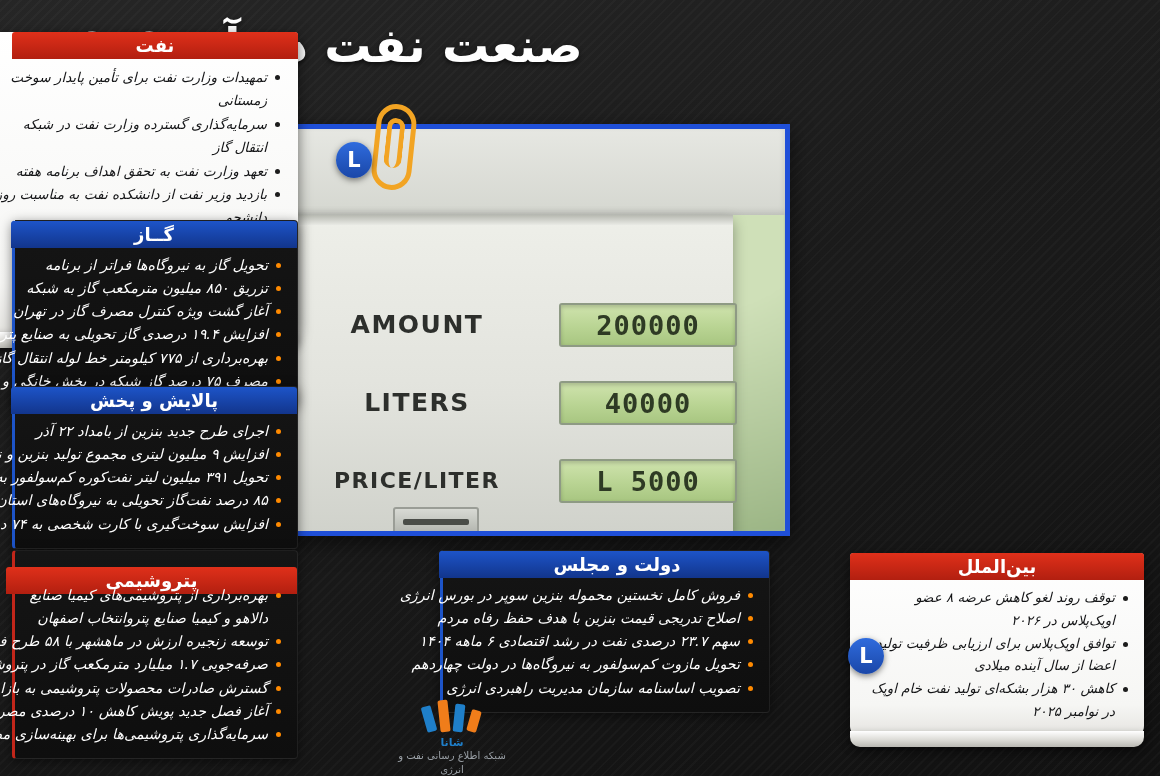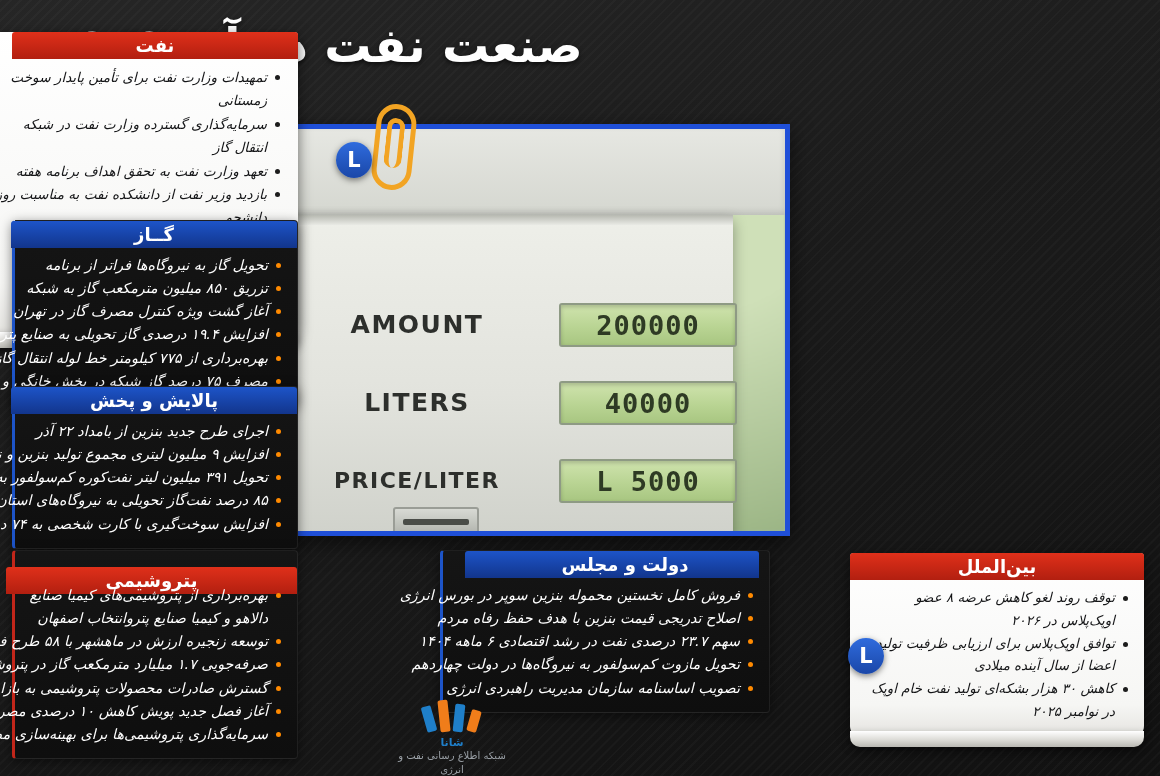--- a/index.html
+++ b/index.html
@@ -140,21 +140,21 @@
   }
   #card-petro .ttl { top: 16px; right: 0; width: 291px; border-radius: 3px 3px 0 0; text-align: center; }
 
   
   #card-gov {
     top: 550px; right: 390px;
     width: 330px;
     padding: 33px 14px 12px 12px;
     border-left: 3px solid #1d54c8;
   }
-  #card-gov .ttl { top: 0; right: 10px; width: 294px; border-radius: 3px 3px 0 0; padding-left: 44px; }
+  #card-gov .ttl { top: 0; right: 0; width: 330px; border-radius: 3px 3px 0 0; padding-left: 44px; }
 
   
   #card-intl {
     top: 553px; right: 16px;
     width: 294px;
     padding: 34px 14px 14px 12px;
     border-radius: 4px 4px 12px 12px;
   }
   #card-intl .ttl { top: 0; right: 0; width: 294px; border-radius: 3px 3px 0 0; }
   #card-intl ul.bl li { font-size: 13.4px; line-height: 1.7; white-space: normal; }

